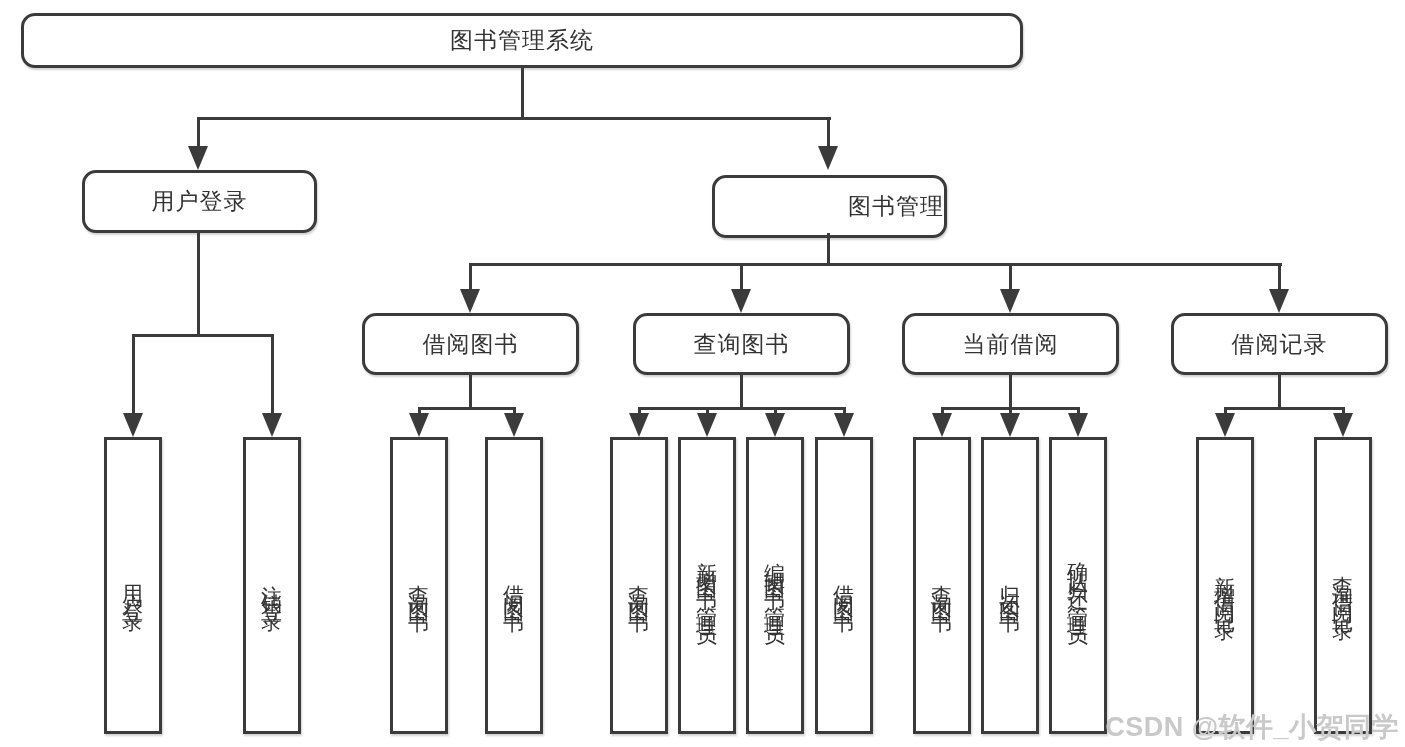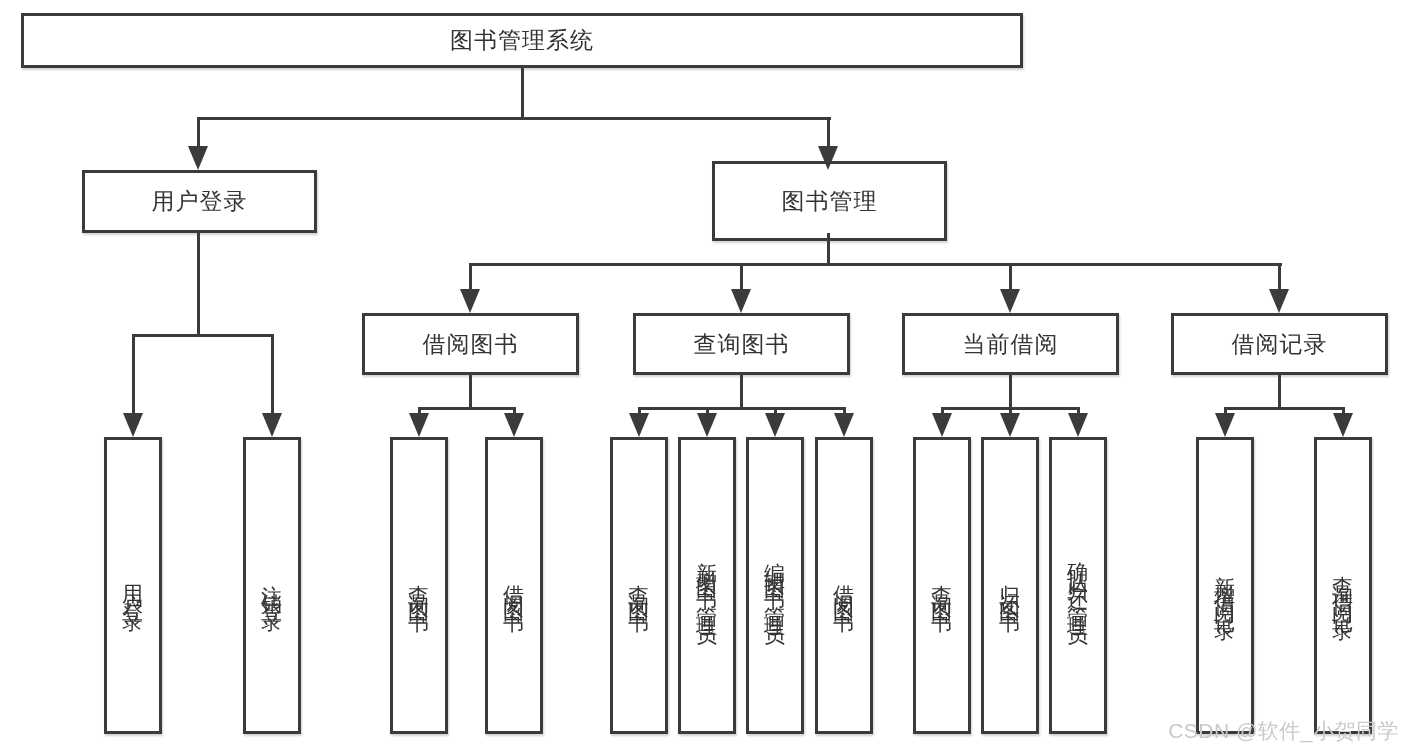--- a/index.html
+++ b/index.html
@@ -10,56 +10,56 @@
   }
   .canvas{position:relative;width:1405px;height:747px;overflow:hidden;background:var(--background,#ffffff);}
   .box{
     position:absolute;box-sizing:border-box;
     border:3px solid var(--line,#3b3b3b);
     background:#ffffff;
     display:flex;align-items:center;justify-content:center;
     color:var(--text,#333333);
     box-shadow:1px 2px 2px rgba(0,0,0,0.18);
   }
-  .hbox{font-size:23px;letter-spacing:1px;white-space:nowrap;}
+  .hbox{font-size:23px;letter-spacing:1px;white-space:nowrap;border-radius:14px;}
   .root{left:21px;top:13px;width:1002px;height:55px;}
   .leaf{width:58px;height:297px;top:437px;}
   .vtext{
     writing-mode:vertical-rl;text-orientation:mixed;
     font-size:21px;letter-spacing:9px;line-height:1;
   }
   .vline,.hline{position:absolute;background:var(--line,#3b3b3b);}
   .vline{width:3px;}
   .hline{height:3px;}
   .arrow{
     position:absolute;width:0;height:0;
     border-left:10px solid transparent;
     border-right:10px solid transparent;
     border-top:24px solid var(--line,#3b3b3b);
   }
   .watermark{
     position:absolute;right:6px;bottom:2px;
-    font-size:21px;letter-spacing:0.5px;
+    font-size:27px;letter-spacing:0.5px;
     color:var(--watermark,#c9c9c9);
-    z-index:5;white-space:nowrap;
+    z-index:5;white-space:nowrap;font-weight:bold;
   }
 </style>
 </head>
 <body>
 
 <div class="canvas">
 
   <div class="box hbox root">
     <span>图书管理系统</span>
   </div>
 
   <div class="box hbox" style="left:82px;top:170px;width:235px;height:63px;">
     <span>用户登录</span>
   </div>
-  <div class="box hbox" style="left:712px;top:161px;width:235px;height:80px;">
+  <div class="box hbox" style="left:712px;top:175px;width:235px;height:63px;justify-content:flex-end;">
     <span>图书管理</span>
   </div>
 
   <div class="box hbox" style="left:362px;top:313px;width:217px;height:62px;">
     <span>借阅图书</span>
   </div>
   <div class="box hbox" style="left:633px;top:313px;width:217px;height:62px;">
     <span>查询图书</span>
   </div>
   <div class="box hbox" style="left:902px;top:313px;width:217px;height:62px;text-align:right;">

